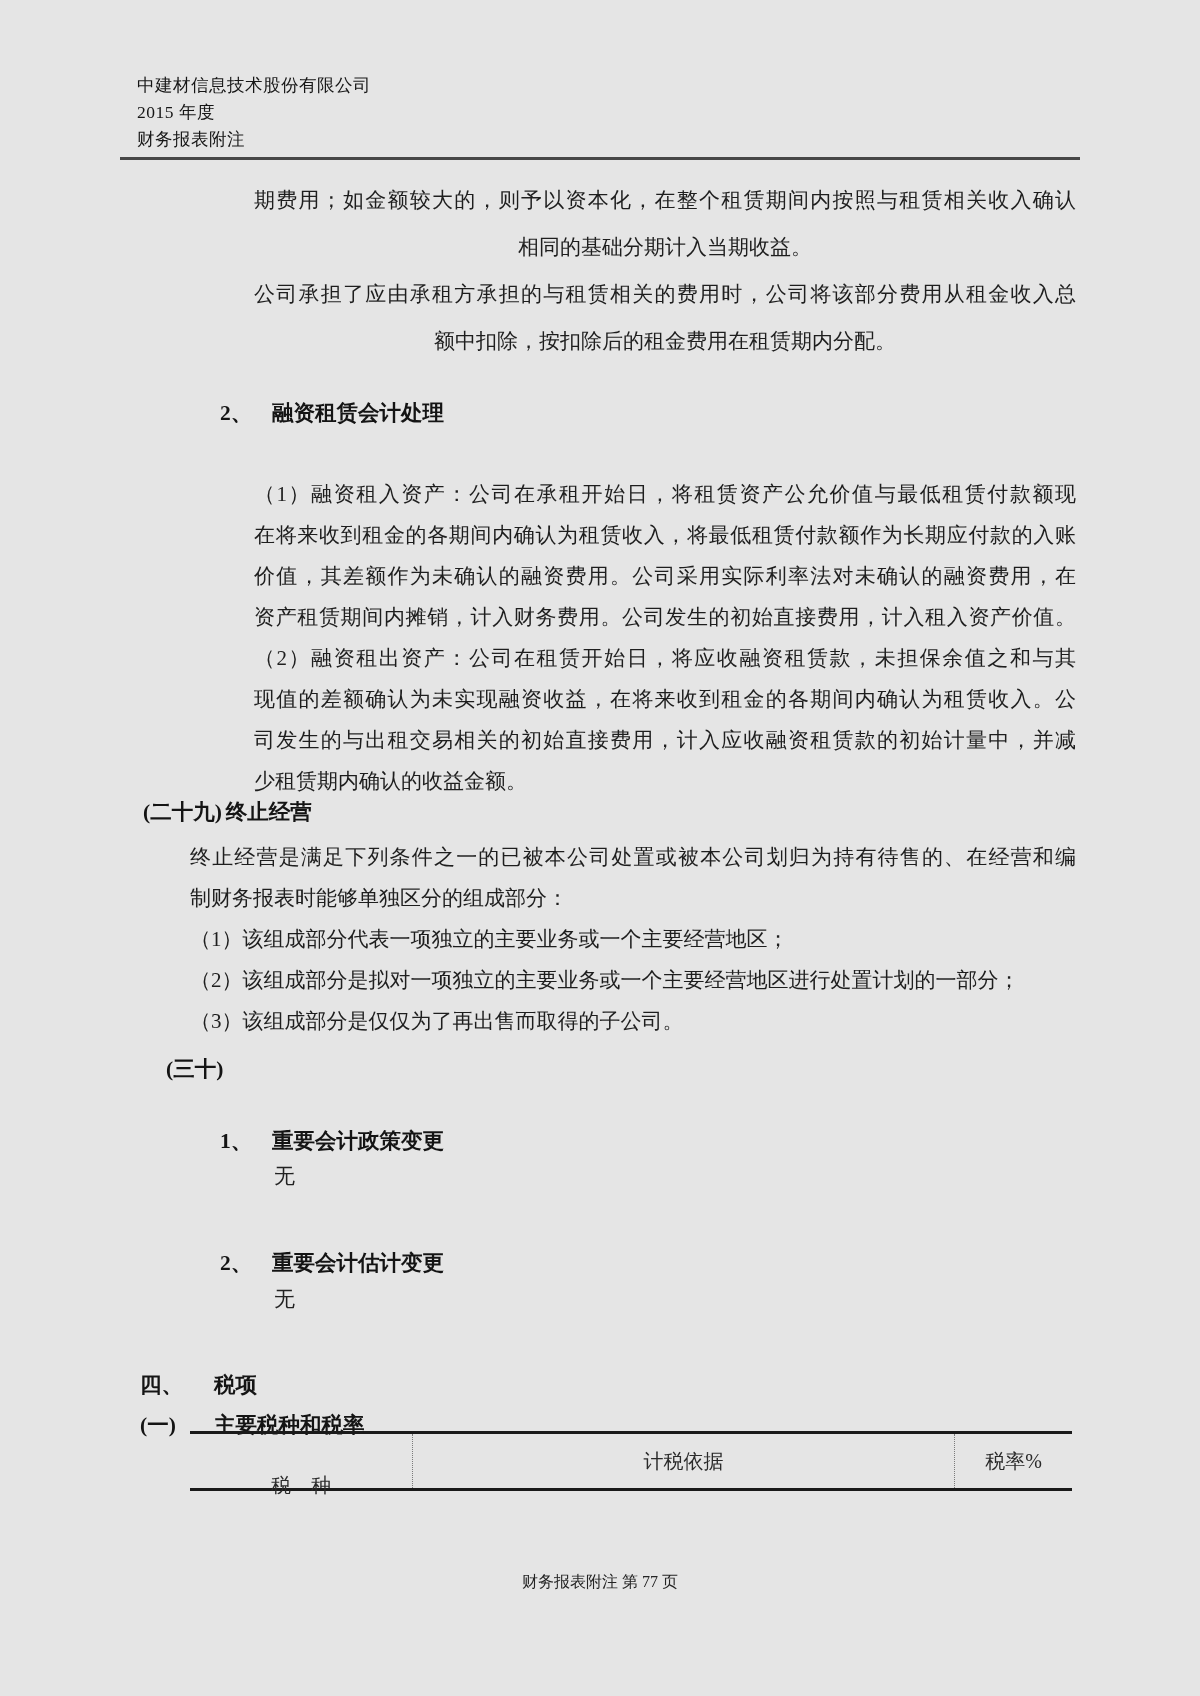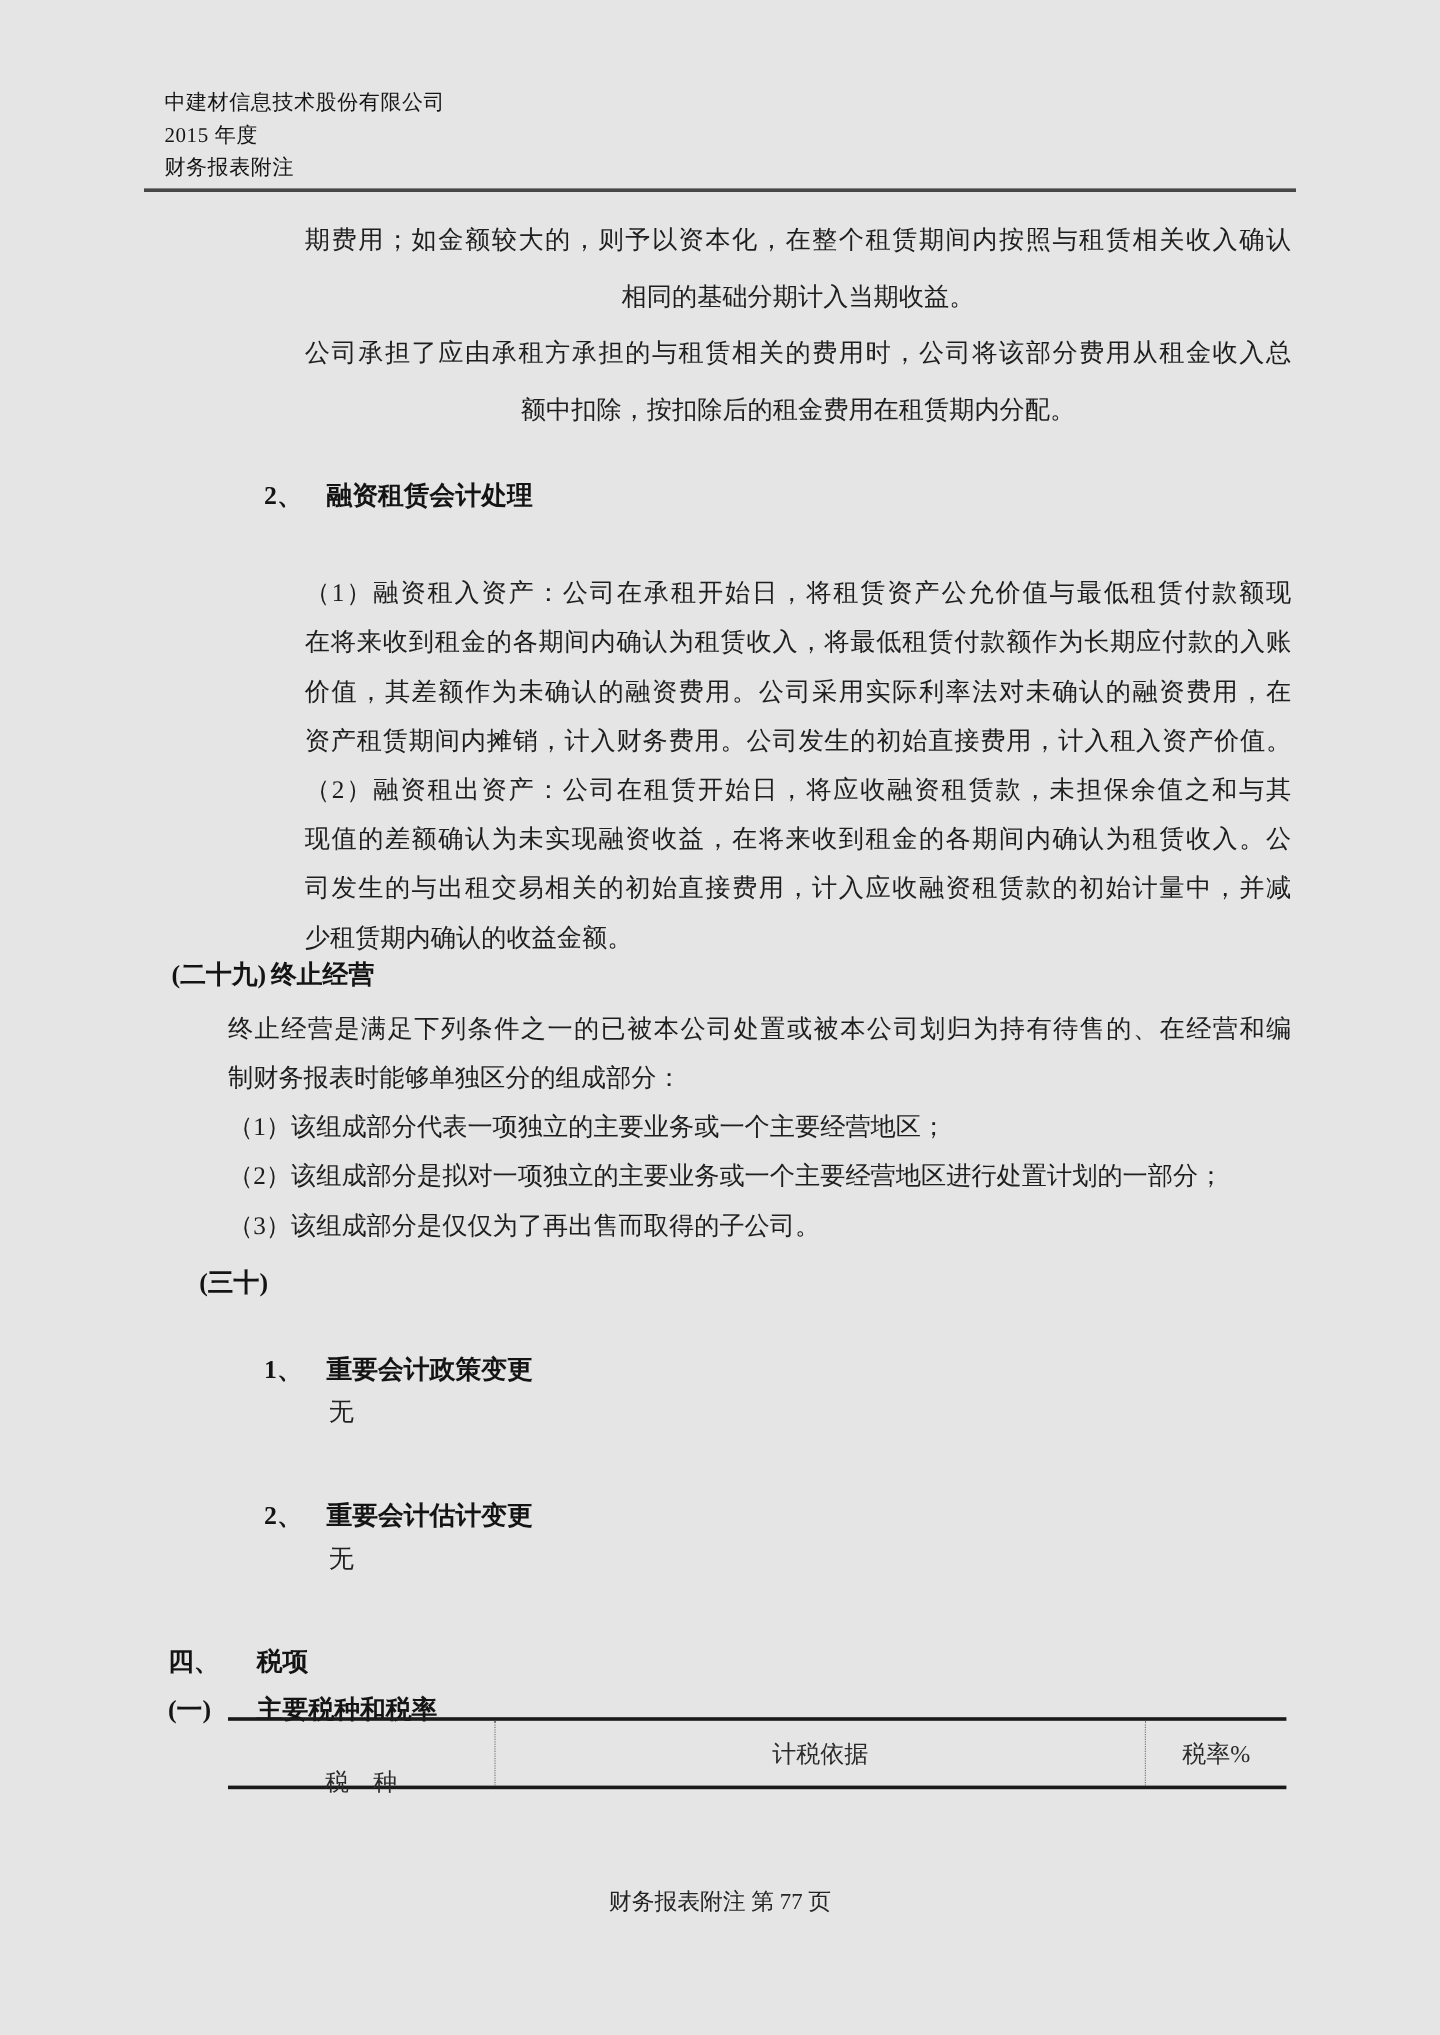--- a/index.html
+++ b/index.html
@@ -41,21 +41,21 @@
     box-sizing:content-box;
   }
   .tax-table .col {
     display:flex; align-items:center; justify-content:center;
     font-size:20px; color:#2a2a2a;
   }
   .tax-table .c1 { width:222px;margin-top:48px; }
   .tax-table .c2 { width:542px; border-left:1px dotted #7a7a7a; }
   .tax-table .c3 { width:117px; border-left:1px dotted #7a7a7a; }
 
-  .footer { left:0; top:1572px; width:1200px; text-align:center; font-size:19px; color:#242424; }
+  .footer { left:0; top:1572px; width:1200px; text-align:center; font-size:16px; color:#242424; }
 </style>
 </head>
 <body>
 
 <div class="page">
 
   <div class="abs hdr">
     <div>中建材信息技术股份有限公司</div>
     <div>2015 年度</div>
     <div>财务报表附注</div>

